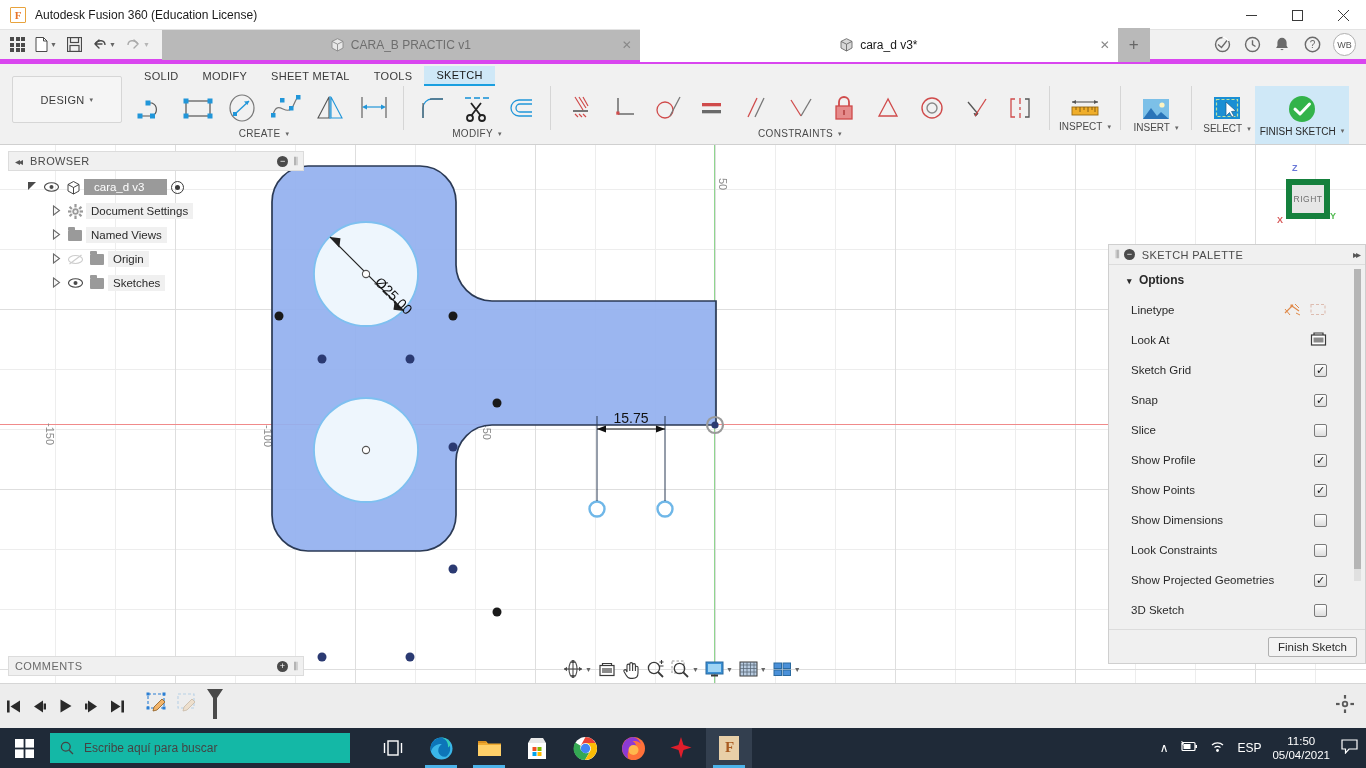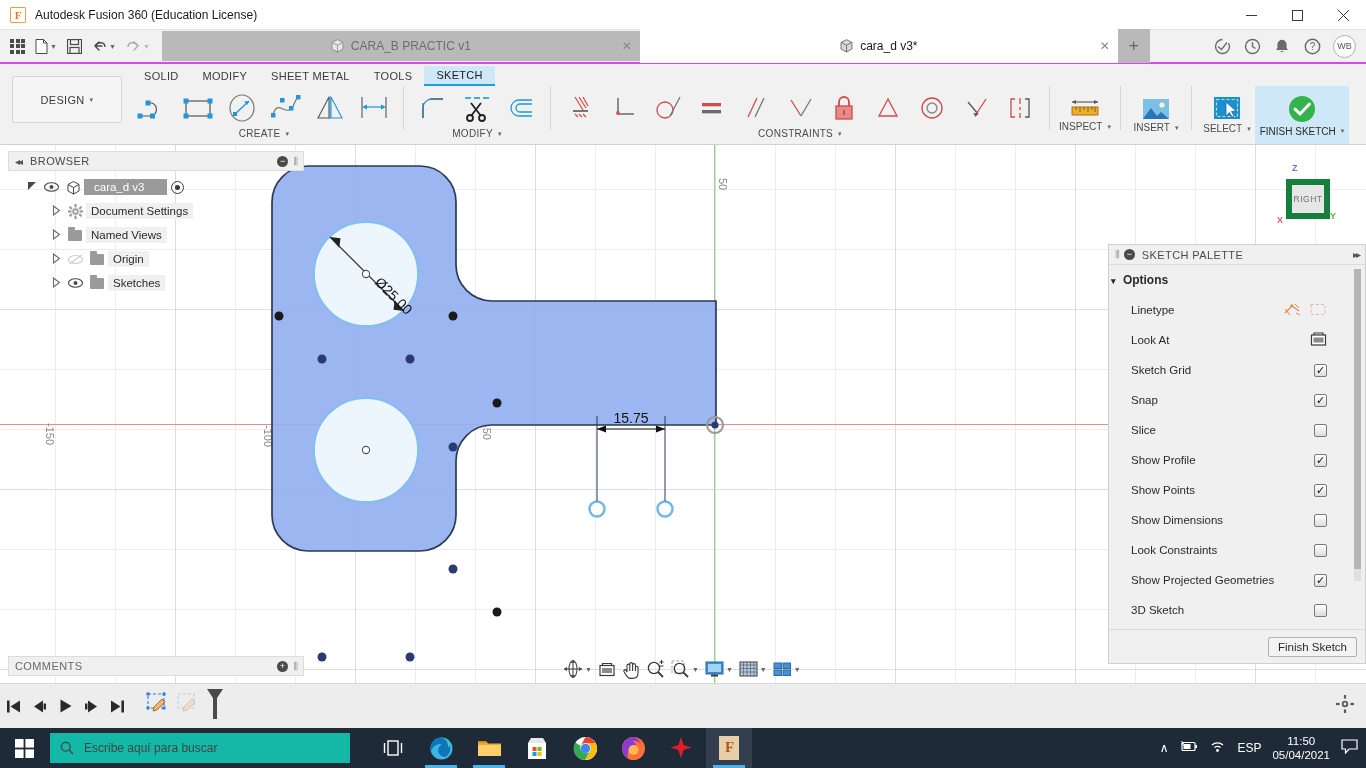--- a/index.html
+++ b/index.html
@@ -26,21 +26,21 @@
   .title-text { font-size: 12px; color: #1a1a1a; }
   .win-controls { position: absolute; right: 0; top: 0; height: 30px; display: flex; }
   .win-btn {
     width: 46px; height: 30px; display: flex; align-items: center; justify-content: center;
     font-size: 12px; color: #3a3a3a;
   }
 
   
   .tabstrip {
     position: absolute; top: 30px; left: 0; width: 1366px; height: 34px;
-    background: #f1f1f1; border-bottom: 2px solid #d946ef;
+    background: #f1f1f1; border-bottom: 5px solid #d946ef;
     display: flex; align-items: center;
   }
   .qat { display: flex; align-items: center; padding-left: 6px; gap: 2px; }
   .qat-btn {
     height: 26px; display: flex; align-items: center; justify-content: center;
     padding: 0 4px; color: #4a4a4a;
   }
   .caret { font-size: 7px; color: #666; margin-left: 2px; }
   .grid-icon {
     display: grid; grid-template-columns: repeat(3, 4px); grid-template-rows: repeat(3, 4px);
@@ -192,21 +192,21 @@
   }
   .palette-hdr {
     height: 20px; display: flex; align-items: center; padding: 0 6px;
     border-bottom: 1px solid #dcdcdc; color: #4a4a4a;
   }
   .palette-hdr .grip { margin-right: 5px; }
   .palette-hdr .dot-btn { margin-right: 7px; }
   .palette-hdr .ttl { font-size: 11px; letter-spacing: .4px; }
   .palette-hdr .expand { margin-left: auto; color: #555; font-size: 10px; letter-spacing: -2px; }
   .palette-body { background: #f0f0f0; padding: 6px 0 4px 0; position: relative; }
-  .opt-title { font-size: 12px; font-weight: bold; color: #2a2a2a; padding: 2px 0 8px 2px; }
+  .opt-title { font-size: 12px; font-weight: bold; color: #2a2a2a; padding: 2px 0 8px 18px; }
   .opt-title .tri { font-size: 9px; margin-right: 4px; }
   .opt-row {
     height: 30px; display: flex; align-items: center; padding: 0 0 0 22px;
     font-size: 11.5px; color: #2a2a2a;
   }
   .opt-row .ctl { margin-left: auto; display: flex; align-items: center; gap: 8px; padding-right: 38px; }
   .cb {
     width: 13px; height: 13px; border: 1px solid #7a7a7a; border-radius: 2px;
     background: linear-gradient(#ffffff, #dcdcdc);
     display: flex; align-items: center; justify-content: center;

